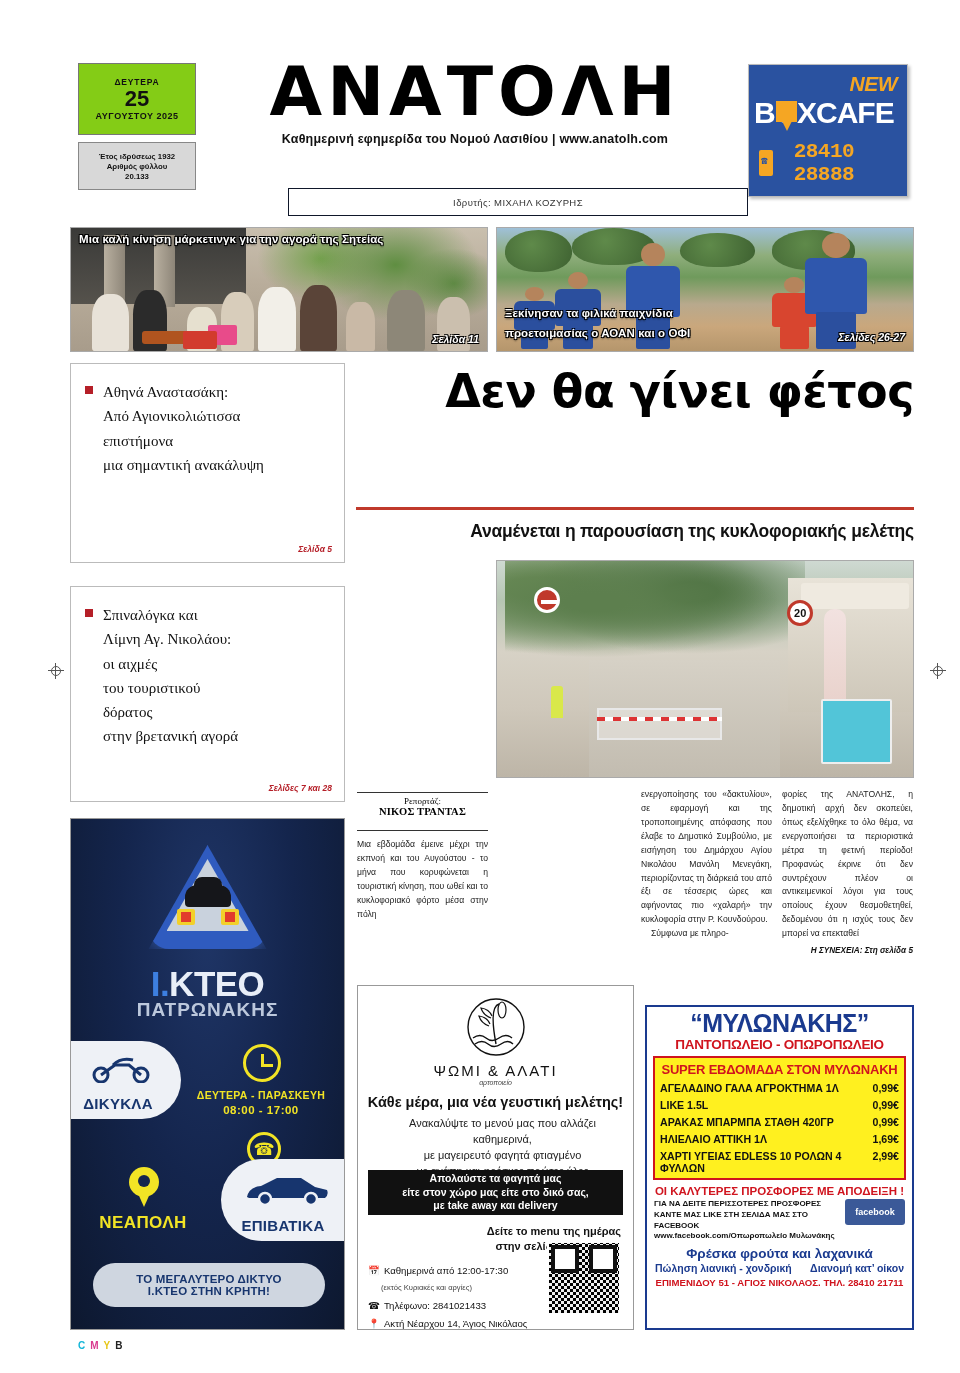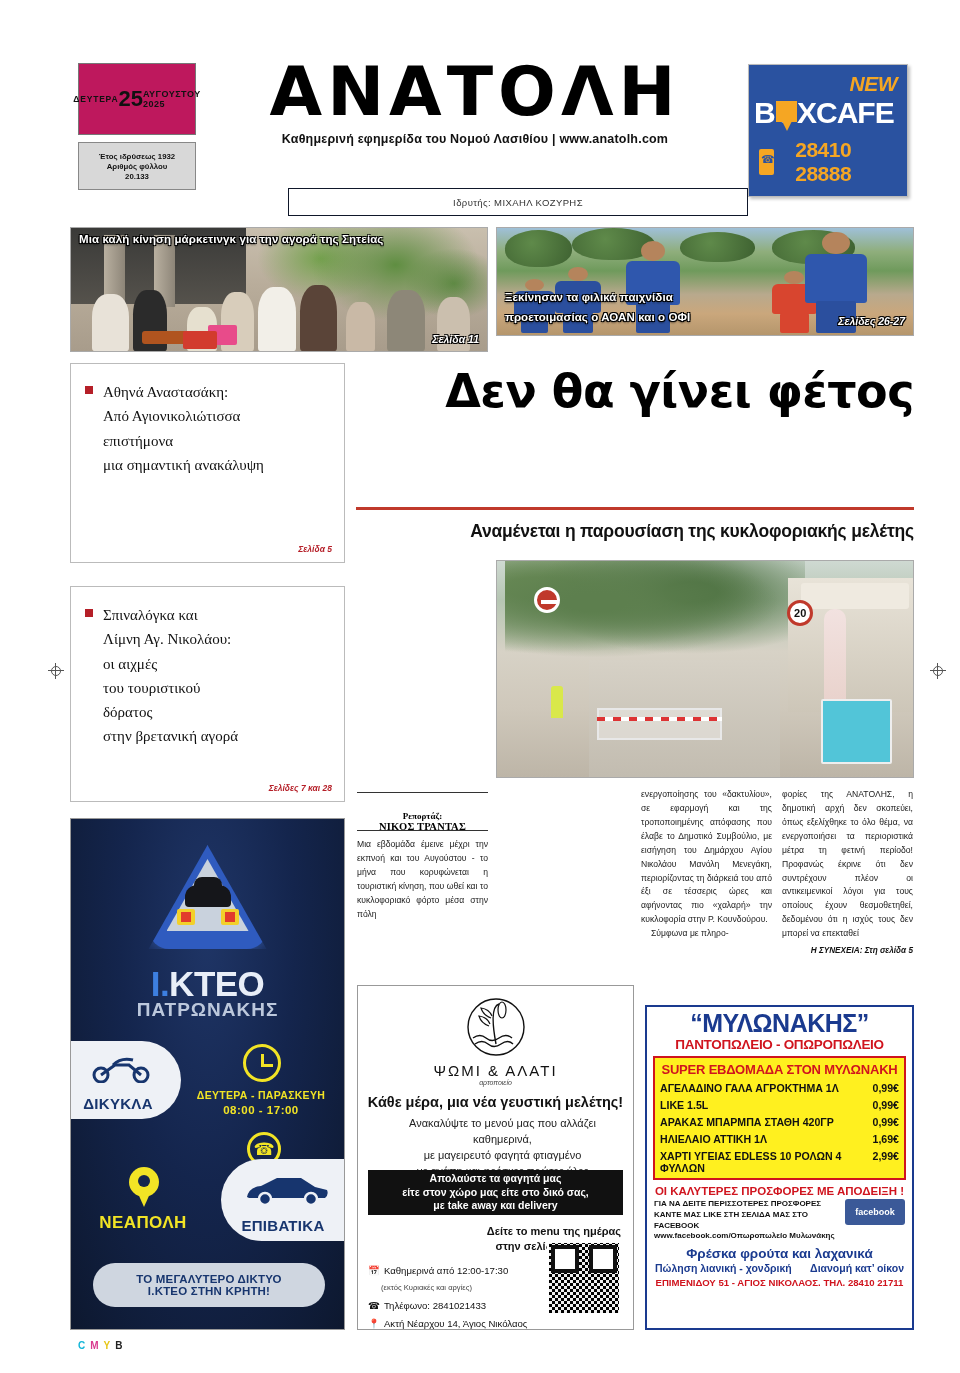--- a/index.html
+++ b/index.html
@@ -17,22 +17,22 @@
   .regmark::before, .regmark::after { content:""; position:absolute; background:#555; }
   .regmark::before { left:7px; top:0; width:1px; height:16px; }
   .regmark::after { left:0; top:7px; width:16px; height:1px; }
   .regmark .circ { position:absolute; left:3px; top:3px; width:10px; height:10px;
     border:1px solid #555; border-radius:50%; }
 
   
   .masthead { position:absolute; left:60px; top:58px; width:845px; height:160px; }
   .date-box {
     position:absolute; left:18px; top:5px; width:118px; height:72px;
-    border:1.5px solid #777; background:#be185d;
-    display:flex; flex-direction:row; align-items:center; justify-content:center;
+    border:1.5px solid #777; background:#84cc16;
+    display:flex; flex-direction:column; align-items:center; justify-content:center;
   }
   .date-dow { font-size:8.5px; font-weight:bold; letter-spacing:.8px; color:#111; }
   .date-day { font-size:22px; font-weight:bold; line-height:1.05; color:#111; }
   .date-my  { font-size:9px; font-weight:bold; letter-spacing:.5px; color:#111; }
   .issue-box {
     position:absolute; left:18px; top:84px; width:118px; height:48px;
     border:1px solid #888; background:#d8d8d8;
     display:flex; flex-direction:column; align-items:center; justify-content:center; gap:1px;
   }
   .issue-box div { font-size:7.8px; font-weight:bold; color:#111; }
@@ -72,29 +72,29 @@
   }
   .bc-bubble {
     position:absolute; left:27px; top:36px; width:21px; height:21px;
     background:#f5a623;
   }
   .bc-bubble::after {
     content:""; position:absolute; left:6px; top:20px;
     border-left:5px solid transparent; border-right:5px solid transparent;
     border-top:10px solid #f5a623;
   }
-  .bc-phone-row { position:absolute; left:10px; bottom:10px; display:flex; align-items:center; gap:21px; }
+  .bc-phone-row { position:absolute; left:10px; bottom:10px; display:flex; align-items:center; gap:21px;font-family:Liberation Mono, monospace; }
   .bc-phoneicon { width:16px; height:26px; background:#f5a623; border-radius:2px; position:relative; }
   .bc-phoneicon::after { content:"\260E"; position:absolute; left:2px; top:4px; font-size:11px; color:#2a52a0; }
   .bc-phone { font-size:21px; font-weight:bold; color:#f5a623; letter-spacing:-.5px; }
 
   
   .teaser { position:absolute; border:1px solid #aaa; overflow:hidden; }
   .t-left  { left:70px;  top:227px; width:418px; height:125px; }
-  .t-right { left:496px; top:227px; width:418px; height:109px;padding-left:48px; }
+  .t-right { left:496px; top:227px; width:418px; height:125px;padding-left:48px; }
   .ph-cap {
     position:absolute; font-weight:bold; color:#fff;
     text-shadow:-1px -1px 0 #000, 1px -1px 0 #000, -1px 1px 0 #000, 1px 1px 0 #000,
                  0 2px 2px rgba(0,0,0,.6);
     font-size:11.5px; letter-spacing:.1px; line-height:1.18;
   }
   .ph-pg {
     position:absolute; font-weight:bold; color:#fff; font-size:10.5px;
     text-shadow:-1px -1px 0 #000, 1px -1px 0 #000, -1px 1px 0 #000, 1px 1px 0 #000;
     font-style:italic;
@@ -194,21 +194,21 @@
   
   .artcol { position:absolute; font-size:8.6px; line-height:1.62; color:#1a1a1a;
     text-align:justify; }
   .ac1 { left:357px; top:790px; width:131px; }
   .ac2 { left:500px; top:788px; width:131px; }
   .ac3 { left:641px; top:788px; width:131px; }
   .ac4 { left:782px; top:788px; width:131px; }
   .byline-rule { position:absolute; height:1px; background:#333; }
   .byline { position:absolute; left:357px; top:796px; width:131px;
     text-align:center; font-family:"Liberation Serif", serif; }
-  .byline .b1 { font-size:9px; font-weight:bold;margin-top:15px; }
+  .byline .b1 { font-size:9px; font-weight:normal; }
   .byline .b2 { font-size:10.5px; font-weight:bold; letter-spacing:.2px; }
   .contlink { display:block; text-align:right; font-size:8.2px; font-weight:bold;
     font-style:italic; color:#111; margin-top:3px; }
 
   
   .kteo { position:absolute; left:70px; top:818px; width:275px; height:512px;
     background:radial-gradient(ellipse at 50% 22%, #1f3566 0%, #14254d 45%, #0d182f 100%);
     border:1px solid #999; overflow:hidden; }
   .kt-tri { position:absolute; left:50%; top:26px; transform:translateX(-50%);
     width:118px; height:104px;

